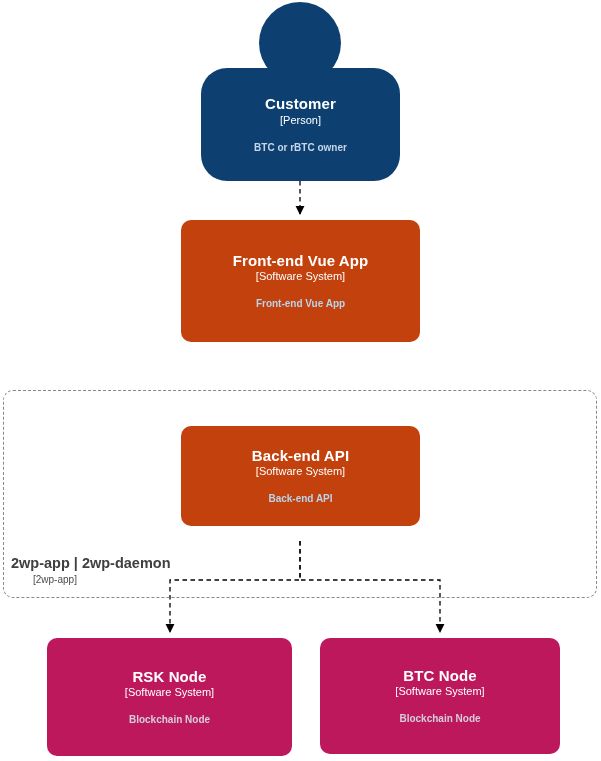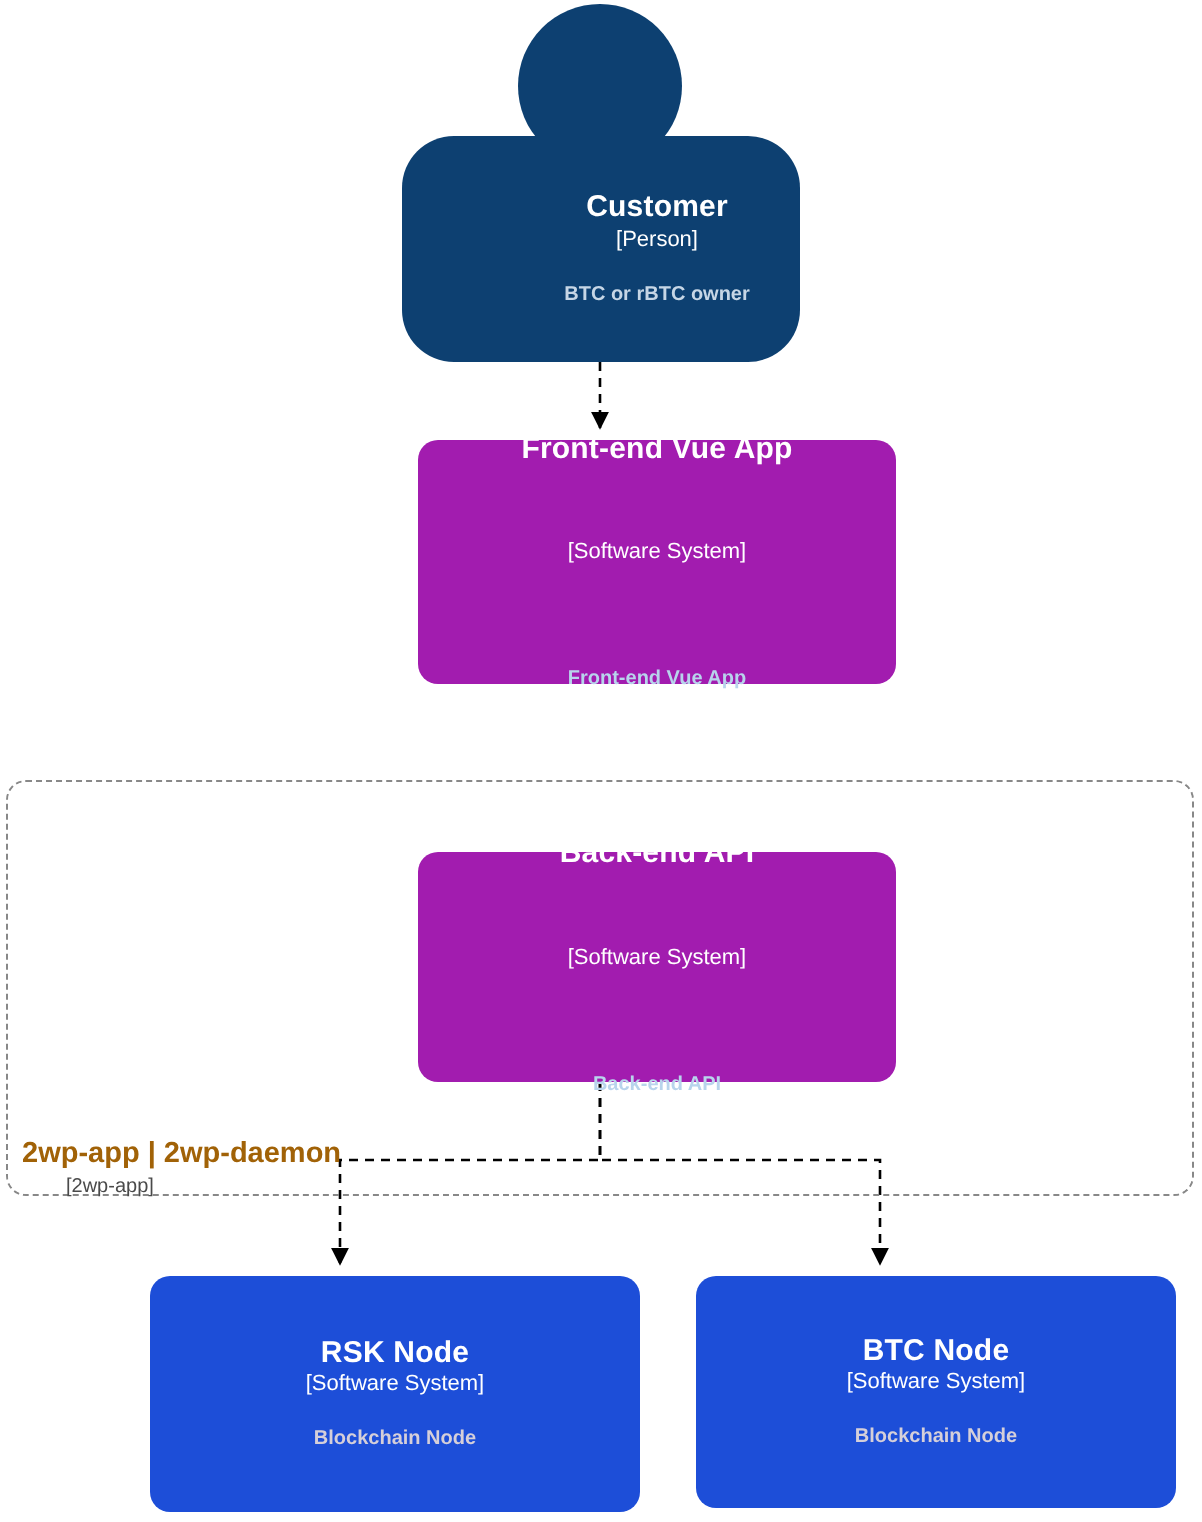--- a/index.html
+++ b/index.html
@@ -29,21 +29,20 @@
   
   .node {
     position: absolute;
     box-sizing: border-box;
     display: flex;
     flex-direction: column;
     align-items: center;
     justify-content: center;
     text-align: center;
     padding: 0 22px;
-    margin-left: 28px;
   }
   .node .title {
     font-size: 15px;
     font-weight: bold;
     color: #ffffff;
     line-height: 1.18;
     letter-spacing: 0.1px;
   }
   .node .subtitle {
     font-size: 11px;
@@ -77,53 +76,51 @@
     align-items: center;
     justify-content: center;
     text-align: center;
     width: 100%;
     left: 0;
   }
   .person-label .desc { color: #C6D6E6; }
 
   
   .sys {
-    background: #a21caf;
+    background: #c2410c;
     border-radius: 10px;
-    gap: 36px;
   }
   .sys .desc { color: #B8D4EC; }
 
   
   .ext {
-    background: #1d4ed8;
+    background: #be185d;
     border-radius: 10px;
     text-align: right;
   }
   .ext .desc { color: #D5CFD9; }
 
   
   .boundary {
     position: absolute;
     box-sizing: border-box;
     border: 1.5px dashed #888888;
     border-radius: 10px;
     background: transparent;
   }
   .boundary-label {
     position: absolute;
     text-align: left;
   }
   .boundary-label .b-title {
     font-size: 14.5px;
     font-weight: bold;
-    color: #a16207;
+    color: #404040;
     line-height: 1.2;
     white-space: nowrap;
-    margin-top: 14px;
   }
   .boundary-label .b-sub {
     font-size: 10px;
     font-weight: normal;
     color: #4A4A4A;
     line-height: 1.2;
     margin-top: 2px;
     white-space: nowrap;
     padding-left: 22px;
   }
@@ -162,21 +159,21 @@
       <div class="desc">BTC or rBTC owner</div>
     </div>
   </div>
 
   <div class="node sys" style="left:181px; top:220px; width:239px; height:122px;">
     <div class="title">Front-end Vue App</div>
     <div class="subtitle">[Software System]</div>
     <div class="desc">Front-end Vue App</div>
   </div>
 
-  <div class="node sys" style="left:181px; top:426px; width:239px; height:115px;">
+  <div class="node sys" style="left:181px; top:426px; width:239px; height:100px;">
     <div class="title">Back-end API</div>
     <div class="subtitle">[Software System]</div>
     <div class="desc">Back-end API</div>
   </div>
 
   <div class="node ext" style="left:47px; top:638px; width:245px; height:118px;">
     <div class="title">RSK Node</div>
     <div class="subtitle">[Software System]</div>
     <div class="desc">Blockchain Node</div>
   </div>

